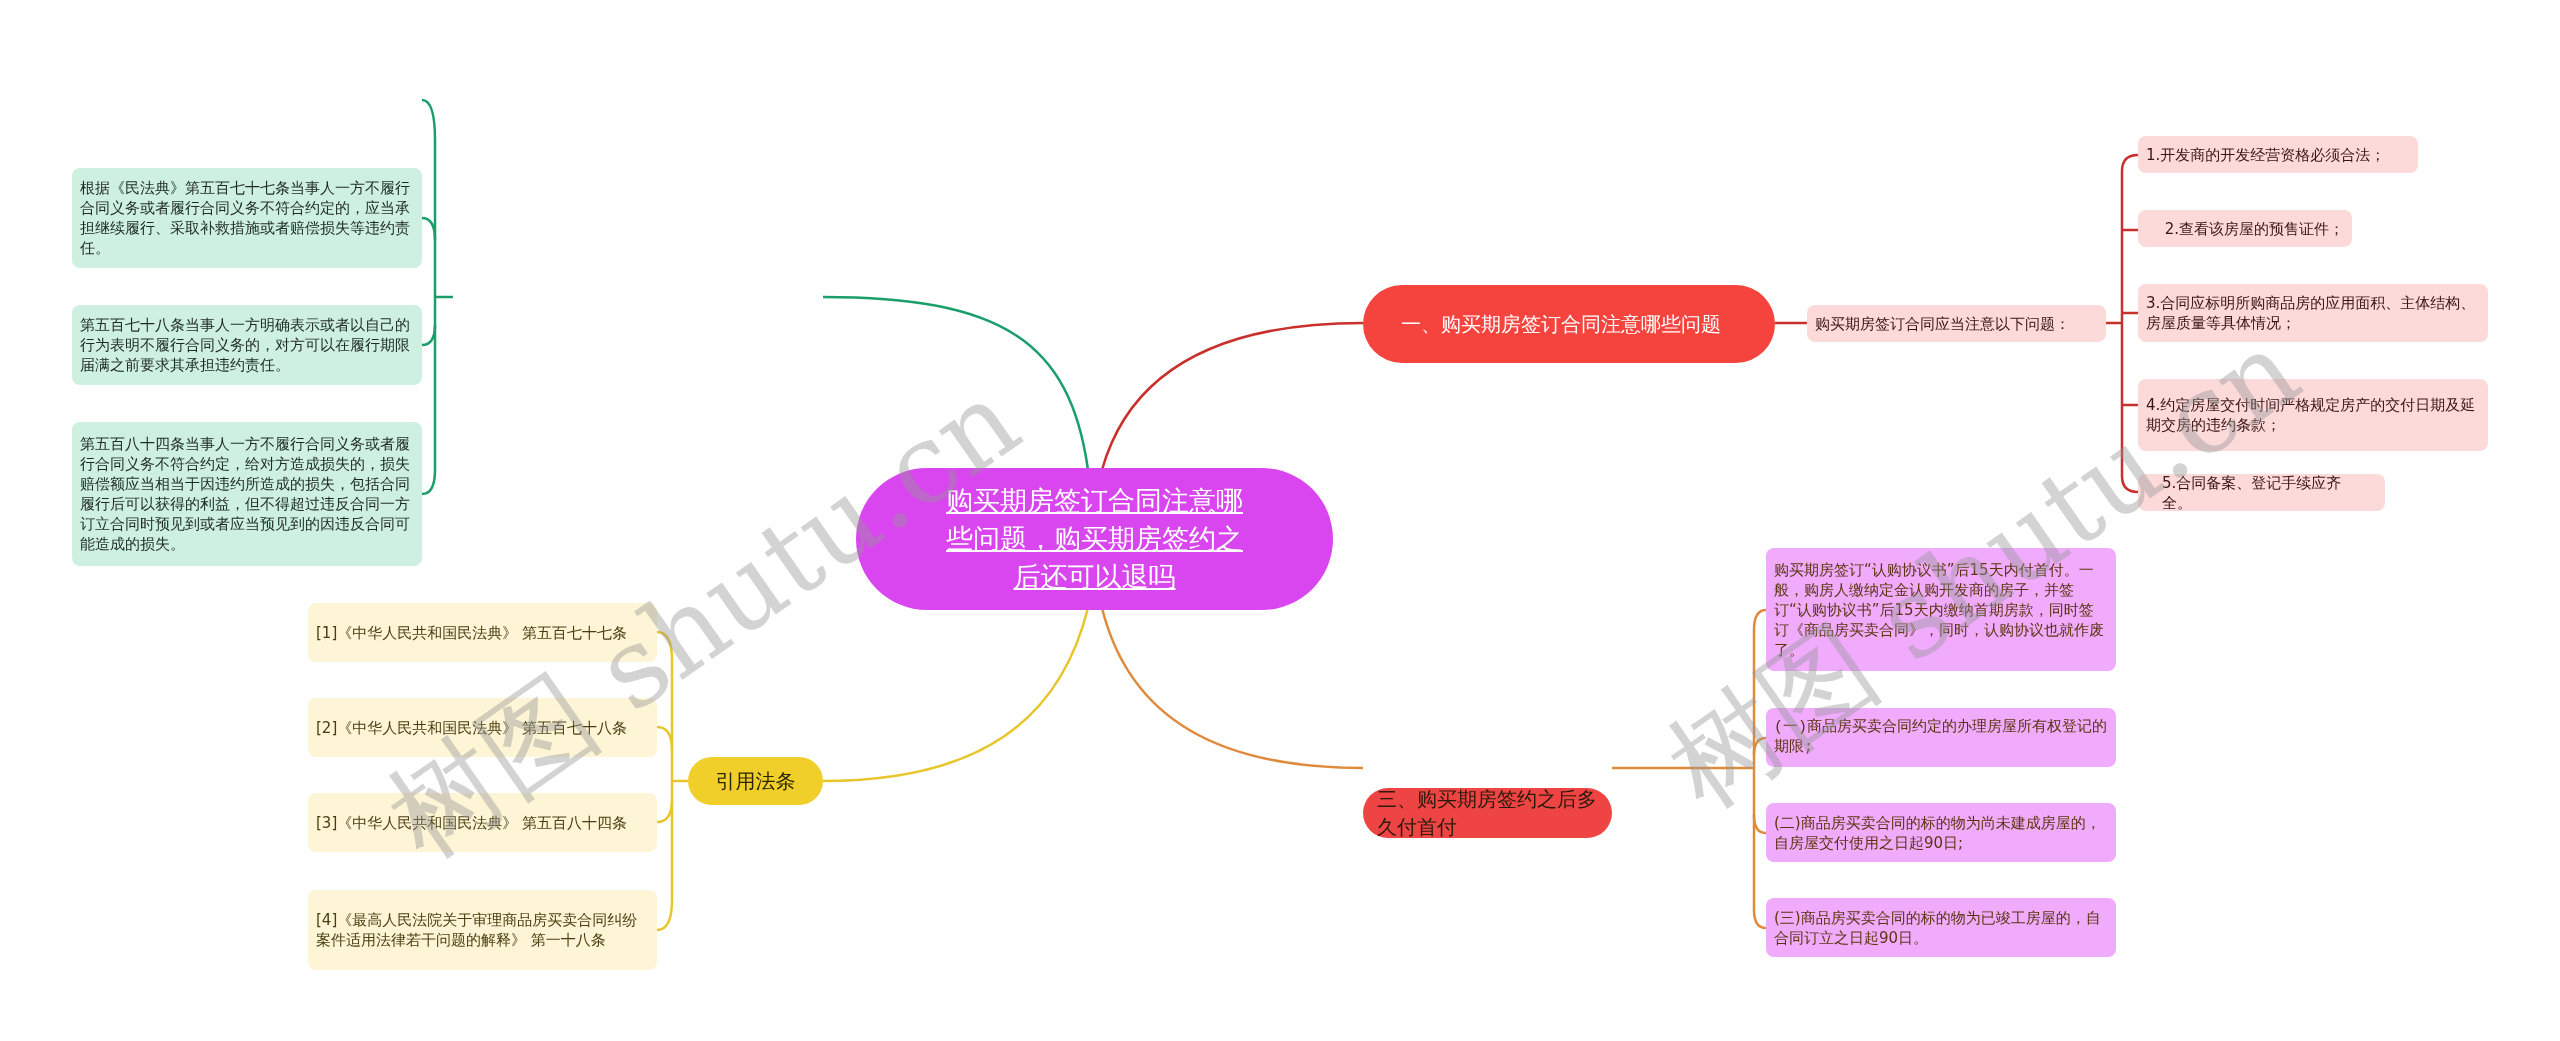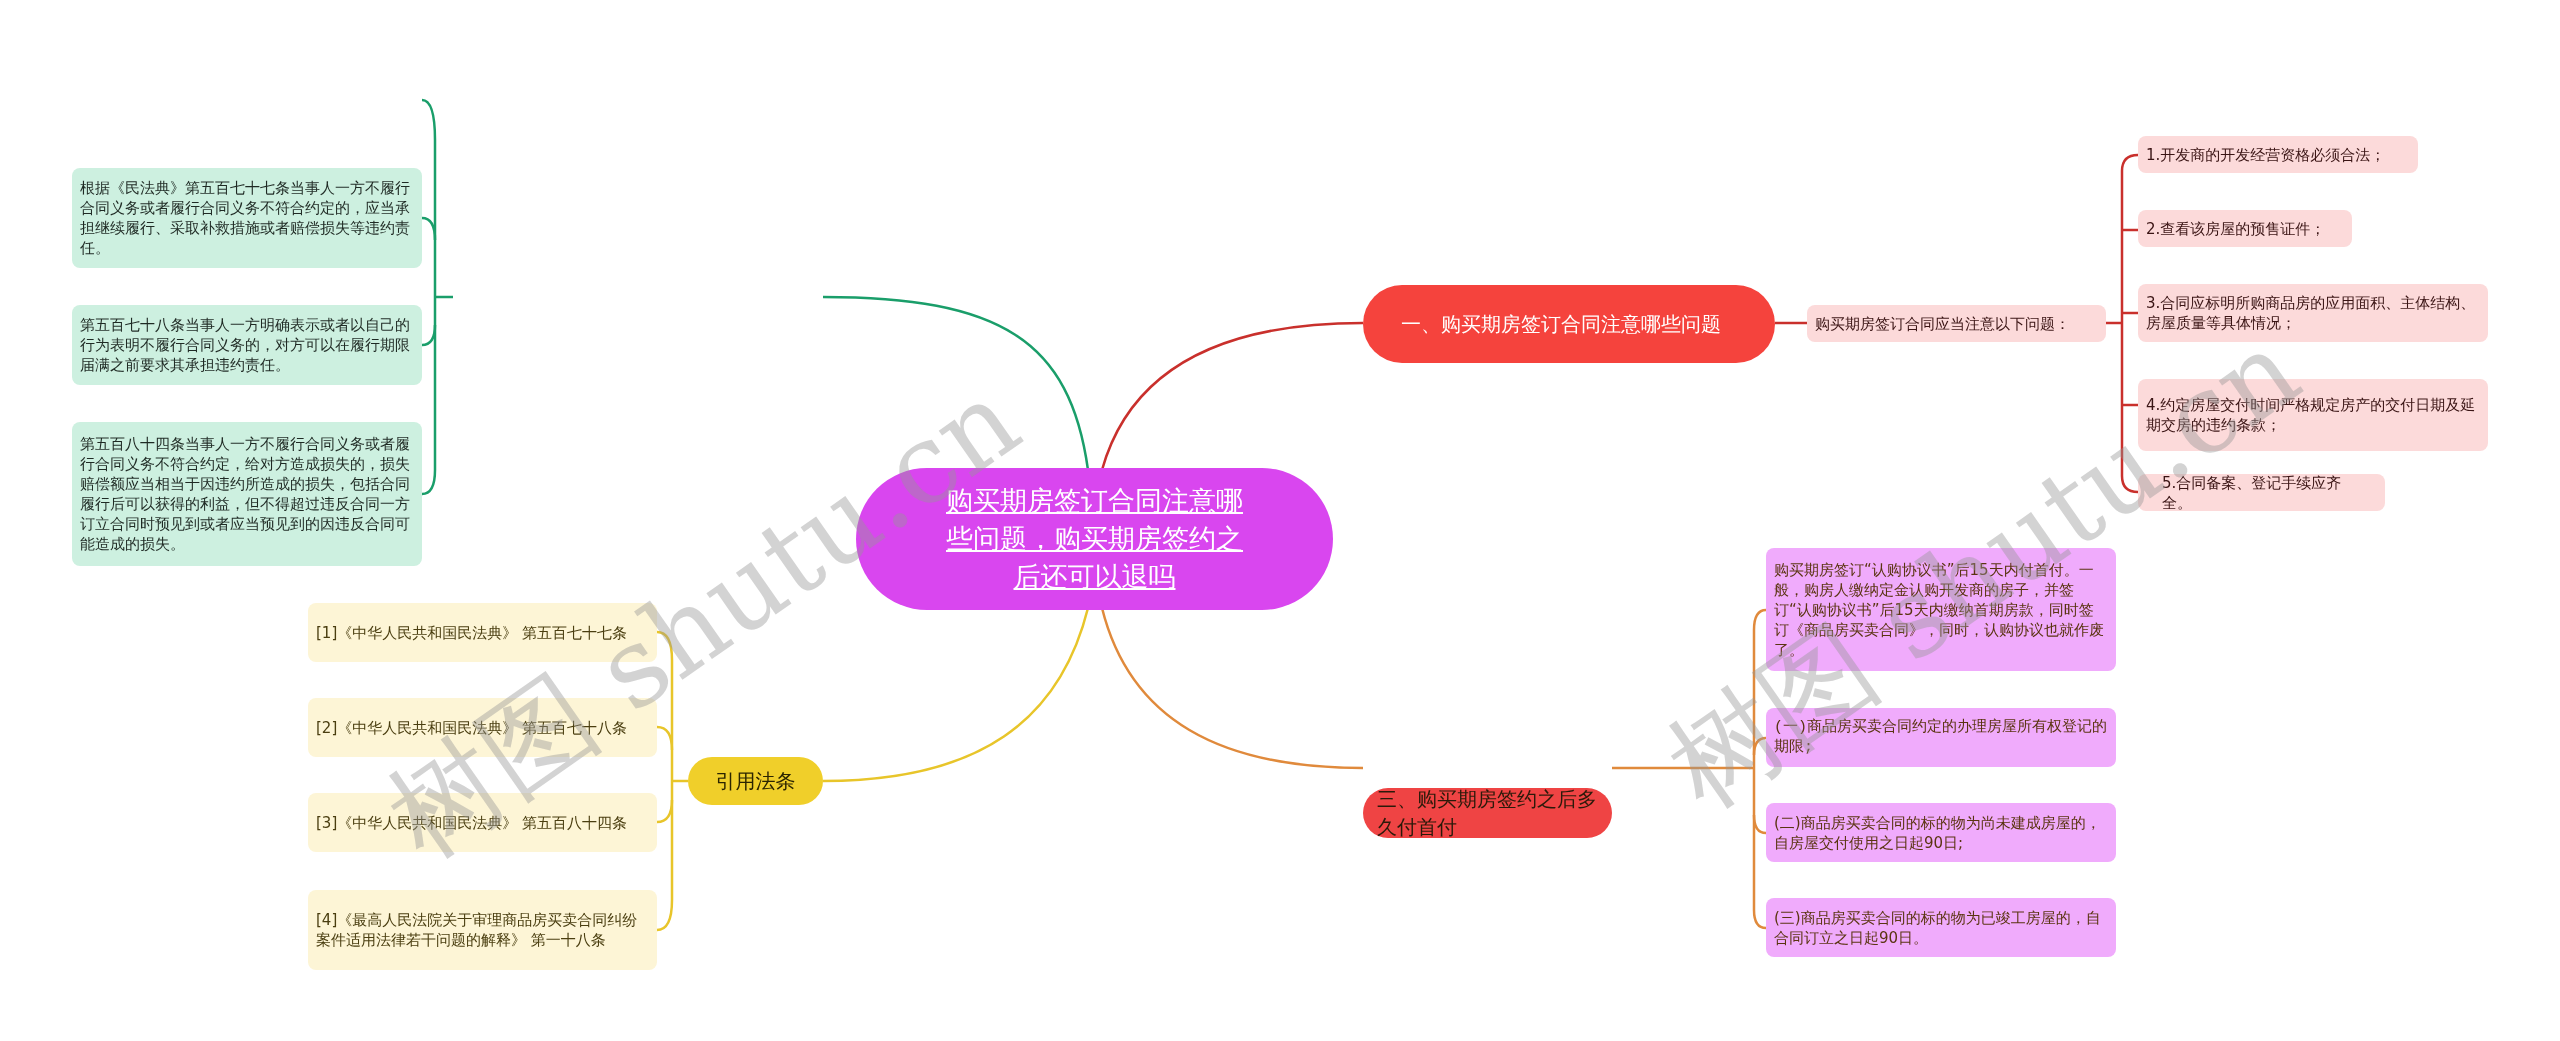--- a/index.html
+++ b/index.html
@@ -85,21 +85,21 @@
 
   <div class="node branch b-red">
     <span>一、购买期房签订合同注意哪些问题</span>
   </div>
   <div class="node leaf l-red" style="left:1807px;top:305px;width:299px;height:37px;padding:0 8px;">
     <span>购买期房签订合同应当注意以下问题：</span>
   </div>
   <div class="node leaf l-red" style="left:2138px;top:136px;width:280px;height:37px;padding:0 8px;">
     <span>1.开发商的开发经营资格必须合法；</span>
   </div>
-  <div class="node leaf l-red" style="left:2138px;top:210px;width:214px;height:37px;padding:12px 8px;">
+  <div class="node leaf l-red" style="left:2138px;top:210px;width:214px;height:37px;padding:12px 8px;justify-content:flex-end;">
     <span>2.查看该房屋的预售证件；</span>
   </div>
   <div class="node leaf l-red" style="left:2138px;top:284px;width:350px;height:58px;">
     <span>3.合同应标明所购商品房的应用面积、主体结构、房屋质量等具体情况；</span>
   </div>
   <div class="node leaf l-red" style="left:2138px;top:379px;width:350px;height:72px;">
     <span>4.约定房屋交付时间严格规定房产的交付日期及延期交房的违约条款；</span>
   </div>
   <div class="node leaf l-red" style="left:2138px;top:474px;width:247px;height:37px;padding:0 24px;">
     <span>5.合同备案、登记手续应齐全。</span>

